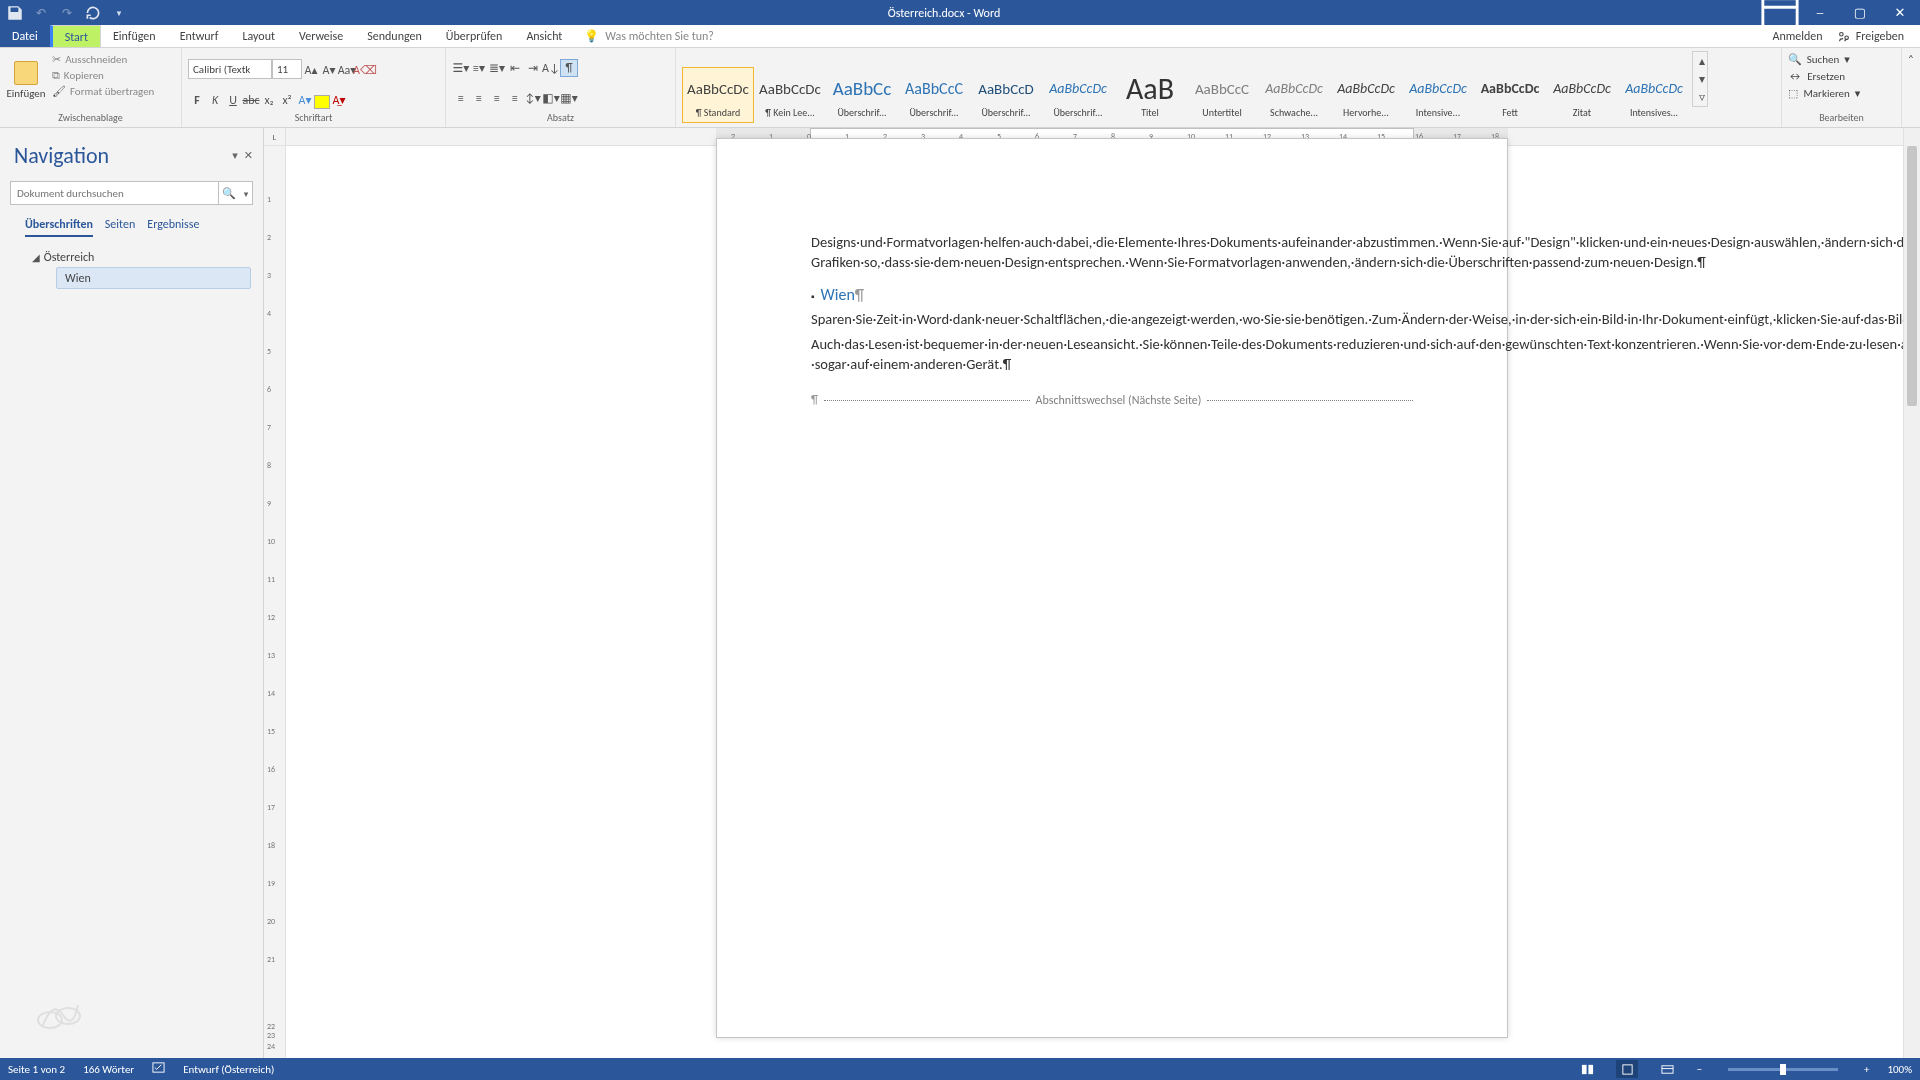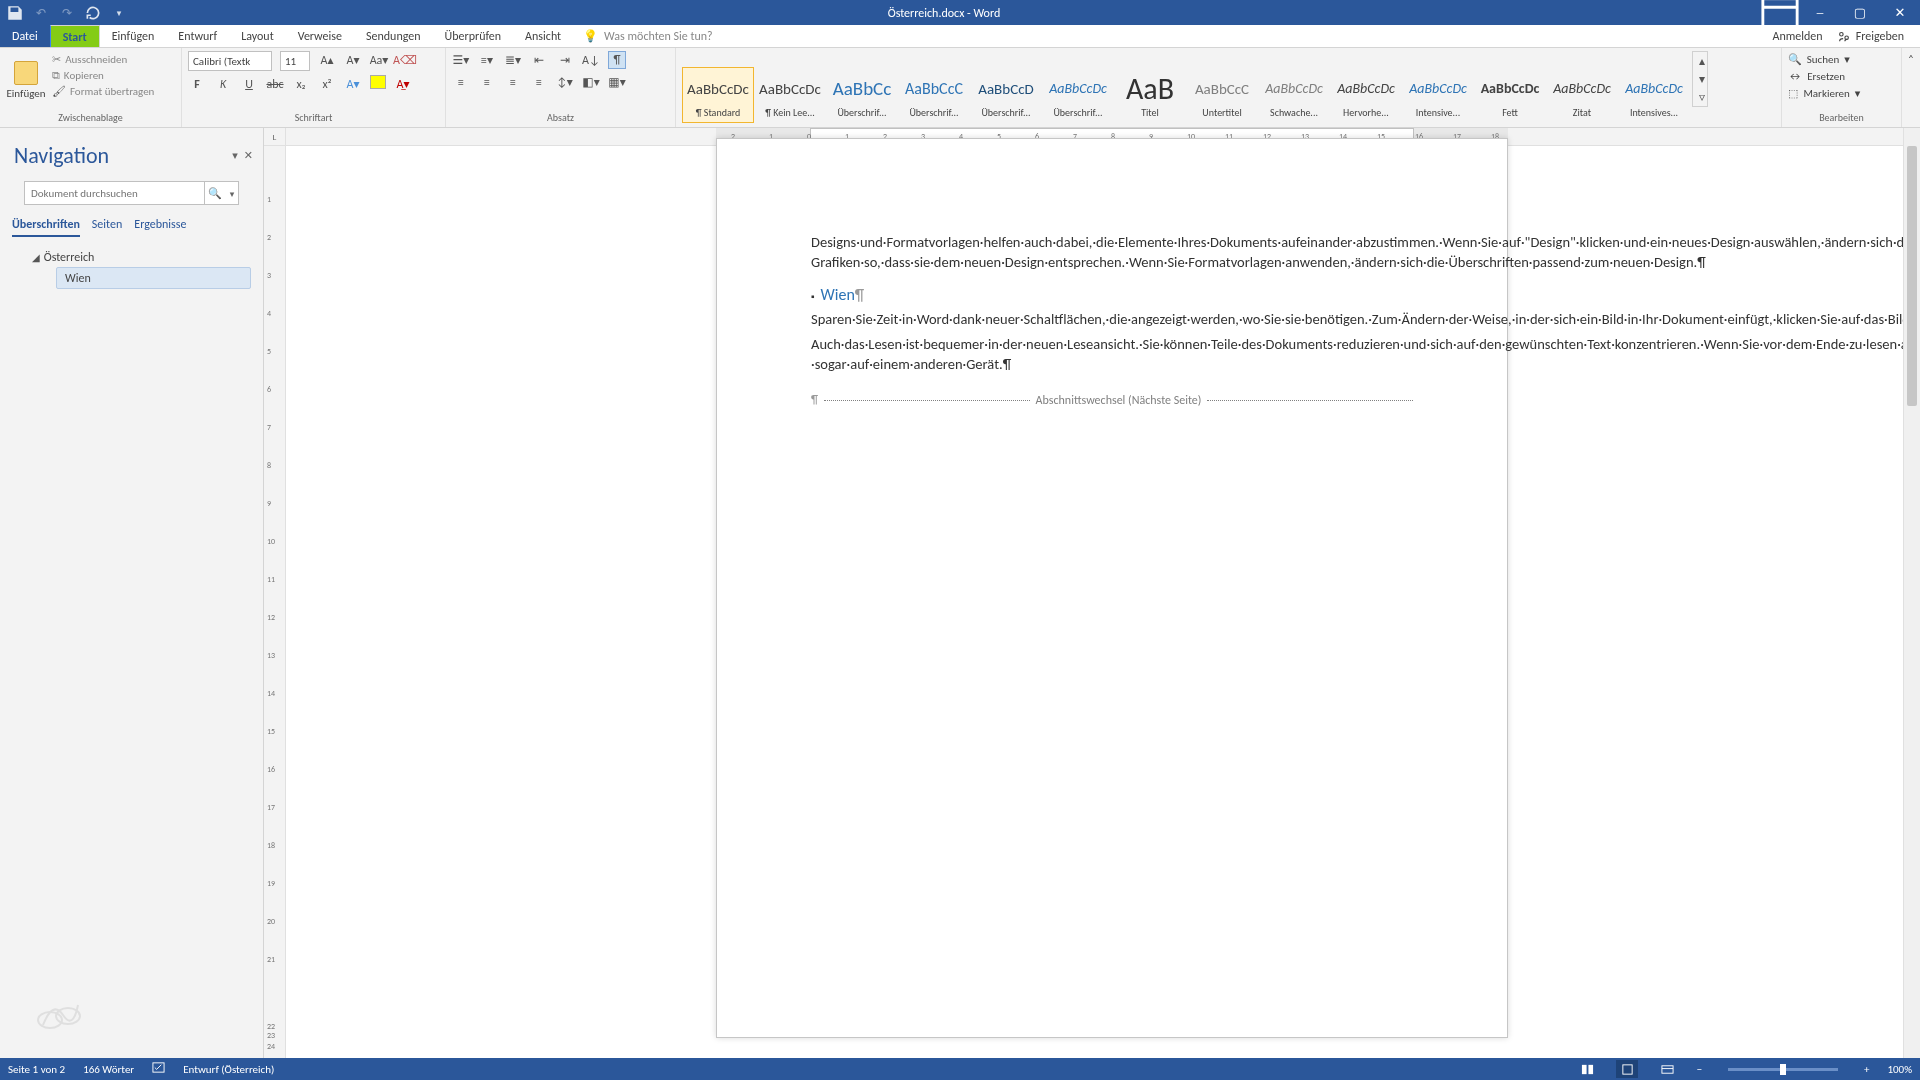--- a/index.html
+++ b/index.html
@@ -10,65 +10,65 @@
   .titlebar .qat { display: flex; align-items: center; gap: 8px; padding-left: 6px; }
   .titlebar .qat .qbtn { width: 18px; height: 18px; display: inline-flex; align-items: center; justify-content: center; opacity: .85; }
   .titlebar .title { flex: 1; text-align: center; font-size: 12px; }
   .titlebar .winctrl { display: flex; }
   .titlebar .winctrl div { width: 40px; height: 25px; display: flex; align-items: center; justify-content: center; font-size: 13px; }
 
   
   .tabs { height: 23px; background: #fff; border-bottom: 1px solid #d4d4d4; display: flex; align-items: stretch; font-size: 12px; }
   .tabs .tab { padding: 0 12px; display: flex; align-items: center; color: #444; cursor: default; }
   .tabs .tab.file { background: #2b579a; color: #fff; }
-  .tabs .tab.active { background: #84cc16; color: #2b579a; font-weight: 700; border-top: 1px solid #d4d4d4; border-left:1px solid #3b82f6; border-right:1px solid #d4d4d4; }
+  .tabs .tab.active { background: #bef264; color: #2b579a; font-weight: 400; border-top: 1px solid #d4d4d4; border-left:3px solid #3b82f6; border-right:1px solid #d4d4d4; }
   .tabs .tellme { flex: 0 0 auto; display: flex; align-items: center; color: #888; padding-left: 10px; gap: 6px;}
   .tabs .spacer { flex: 1; }
   .tabs .right { display:flex; align-items:center; gap:14px; padding-right:16px; color:#444;}
 
   
   .ribbon { height: 80px; background: #f3f3f3; border-bottom: 1px solid #d4d4d4; display: flex; font-size: 11px; color:#444; }
   .rgroup { border-right: 1px solid #e0e0e0; padding: 3px 6px 0 6px; display: flex; flex-direction: column; justify-content: space-between; }
   .rgroup .grouplabel { height: 16px; text-align: center; font-size: 10px; color:#666; padding-bottom:1px;}
   .rgroup .gcontent { flex:1; display:flex; align-items:flex-start; }
 
   .bigbtn { width: 40px; display:flex; flex-direction:column; align-items:center; justify-content:center; gap:2px; height:58px; }
   .bigbtn .ico { width:24px; height:24px; background:#f8d77a; border:1px solid #d4a43a; border-radius:2px;}
   .vlist { display:flex; flex-direction:column; gap:3px; padding-top:2px;}
   .vlist span { font-size:11px; color:#888; display:flex; align-items:center; gap:4px;}
   .vlist span.on { color:#444;}
 
   .fontbox, .sizebox { height:20px; background:#fff; border:1px solid #c0c0c0; font-size:11px; display:inline-flex; align-items:center; padding:0 4px; }
   .fontbox { width: 84px; }
   .sizebox { width: 30px; }
 
-  .row { display:flex; align-items:flex-start; gap:8px; }
+  .row { display:flex; align-items:flex-end; gap:0;margin-top:8px; }
   .sbtn { width:18px; height:18px; display:inline-flex; align-items:center; justify-content:center; font-size:12px; color:#555; }
 
   .stylegallery { display:flex; align-items:flex-start;margin-top:16px; }
   .styleitem { width: 72px; height:56px; border:1px solid transparent; display:flex; flex-direction:column; align-items:center; justify-content:center; }
   .styleitem.sel { border:1px solid #f2b62f; background:#fff4d6;}
   .styleitem .preview { font-size:17px; color:#444; height:34px; display:flex; align-items:center;}
   .styleitem .label { font-size:10px; color:#444; }
 
   .editcol { display:flex; flex-direction:column; gap:4px; padding-top:2px;}
   .editcol span { font-size:11px; color:#444; display:flex; align-items:center; gap:5px;}
 
   
   .mainarea { display:flex; height: calc(1080px - 25px - 23px - 80px - 22px); }
 
   
   .navpane { width: 264px; background:#f3f3f3; border-right:1px solid #d4d4d4; display:flex; flex-direction:column; }
   .navpane .hdr { padding: 14px 10px 6px 14px; display:flex; align-items:center; justify-content:space-between;}
   .navpane .hdr h1 { font-size: 22px; font-weight:400; color:#2b579a;}
   .navpane .hdr .ctl { display:flex; gap:6px; color:#666; font-size:11px;}
-  .navpane .search { margin: 6px 24px; display:flex; }
+  .navpane .search { margin: 6px 10px; display:flex; }
   .navpane .search input { flex:1; height:24px; border:1px solid #c0c0c0; background:#fff; font-size:11px; padding:0 6px; color:#888;}
   .navpane .search .sbtns{ width:34px; border:1px solid #c0c0c0; border-left:none; background:#fff; display:flex; align-items:center; justify-content:space-around;}
-  .navtabs { display:flex; gap:12px; padding: 6px 14px 0 12px; font-size:12px;}
+  .navtabs { display:flex; gap:12px; padding: 6px 14px 0 25px; font-size:12px;}
   .navtabs span { color:#2b579a; padding-bottom:4px; cursor:default;}
   .navtabs span.act { font-weight:700; border-bottom:2px solid #2b579a;}
   .tree { padding: 10px 12px 0 22px; font-size:12px; color:#444;}
   .tree .node { padding:3px 0 3px 10px; display:flex; align-items:center; gap:4px;}
   .tree .node .arr { font-size:10px; color:#555;}
   .tree .child { margin-left: 34px; padding:3px 8px; background:#dbe7f4; border:1px solid #b8cde6; border-radius:2px;}
   .logo { margin-top:auto; padding: 0 0 14px 28px;}
   .logo svg { width:60px; height:60px; opacity:.35;}
 
   

